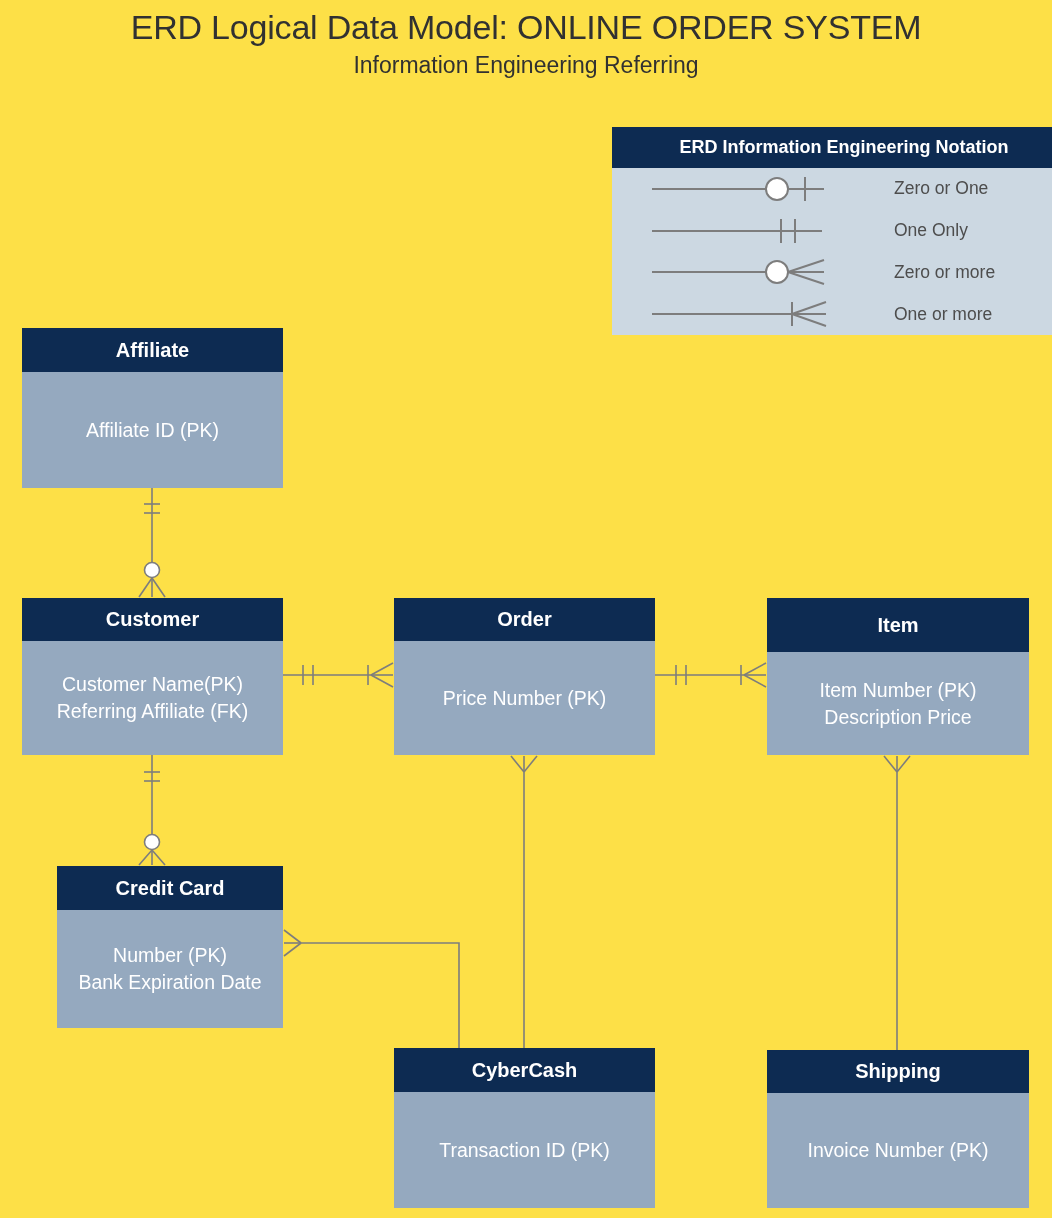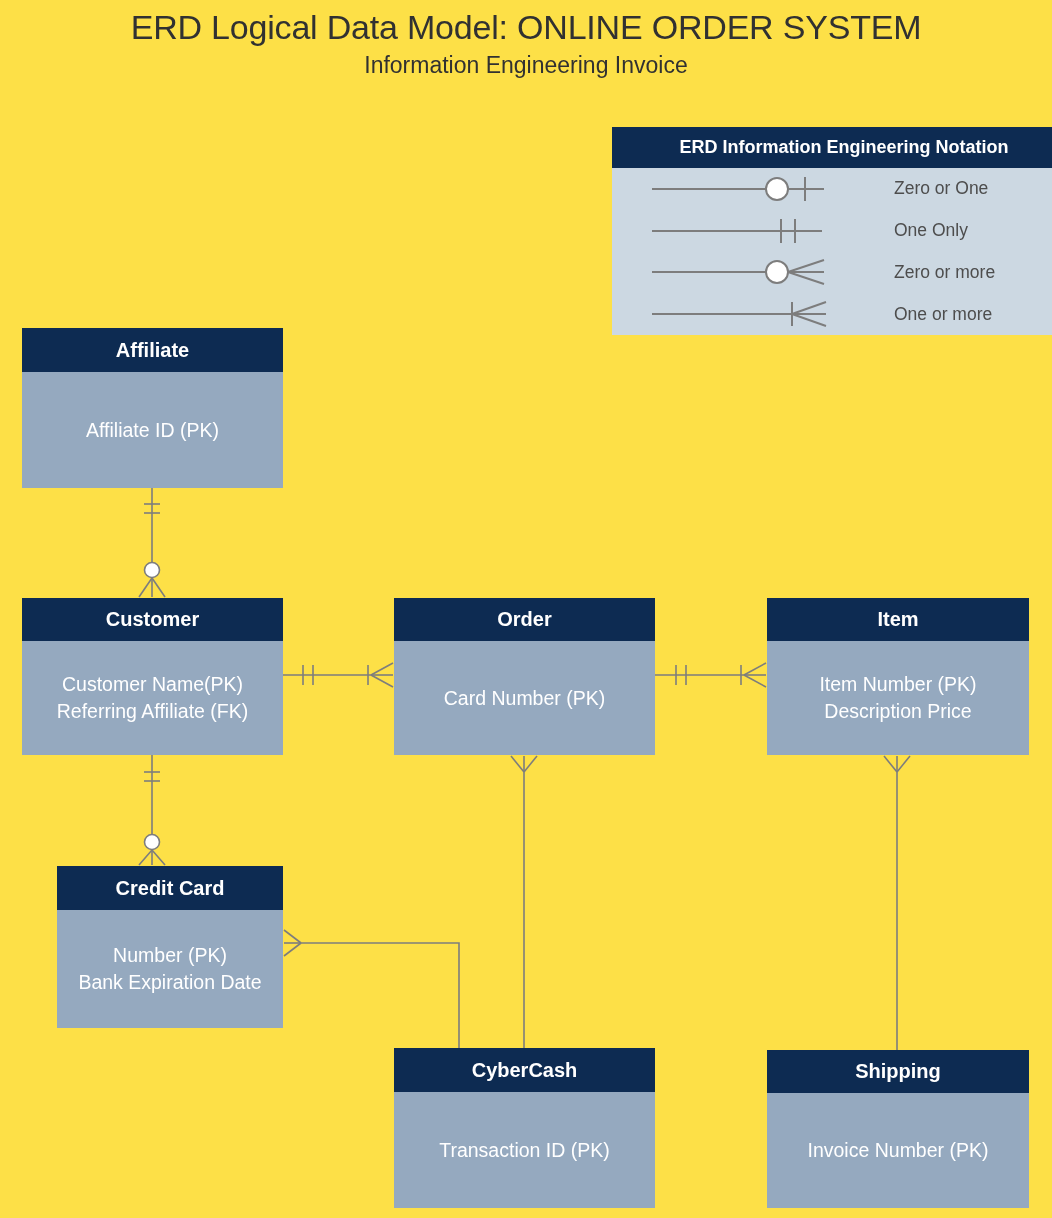--- a/index.html
+++ b/index.html
@@ -51,21 +51,21 @@
   .lstroke { stroke:var(--line); fill:none; stroke-width:2px; }
   .zcircle { fill:#ffffff; stroke:var(--line); stroke-width:1.6px; }
   .lzcircle { fill:#ffffff; stroke:var(--line); stroke-width:2px; }
 </style>
 </head>
 <body>
 
 <div id="canvas">
 
   <div class="title">ERD Logical Data Model: ONLINE ORDER SYSTEM</div>
-  <div class="subtitle">Information Engineering Invoice</div>
+  <div class="subtitle">Information Engineering Referring</div>
 
   <svg id="wires" width="1052" height="1218" viewBox="0 0 1052 1218">
 
     <g>
       <line class="stroke" x1="152" y1="488" x2="152" y2="562"></line>
       <g>
         <line class="stroke" x1="144" y1="504" x2="160" y2="504"></line>
         <line class="stroke" x1="144" y1="513" x2="160" y2="513"></line>
       </g>
       <circle class="zcircle" cx="152" cy="570" r="7.5"></circle>
@@ -200,26 +200,26 @@
   <div class="entity" style="left:22px; top:328px; width:261px; height:160px;">
     <div class="entity-header" style="height:44px;">Affiliate</div>
     <div class="entity-body">
       <span>Affiliate ID (PK)</span>
     </div>
   </div>
 
   <div class="entity" style="left:394px; top:598px; width:261px; height:157px;">
     <div class="entity-header" style="height:43px;">Order</div>
     <div class="entity-body">
-      <span>Card Number (PK)</span>
+      <span>Price Number (PK)</span>
     </div>
   </div>
 
   <div class="entity" style="left:767px; top:598px; width:262px; height:157px;">
-    <div class="entity-header" style="height:43px;">Item</div>
+    <div class="entity-header" style="height:54px;">Item</div>
     <div class="entity-body">
       <span>Item Number (PK)</span>
       <span>Description Price</span>
     </div>
   </div>
 
   <div class="entity" style="left:22px; top:866px; width:261px; height:162px;padding-left:35px;">
     <div class="entity-header" style="height:44px;">Credit Card</div>
     <div class="entity-body">
       <span>Number (PK)</span>

